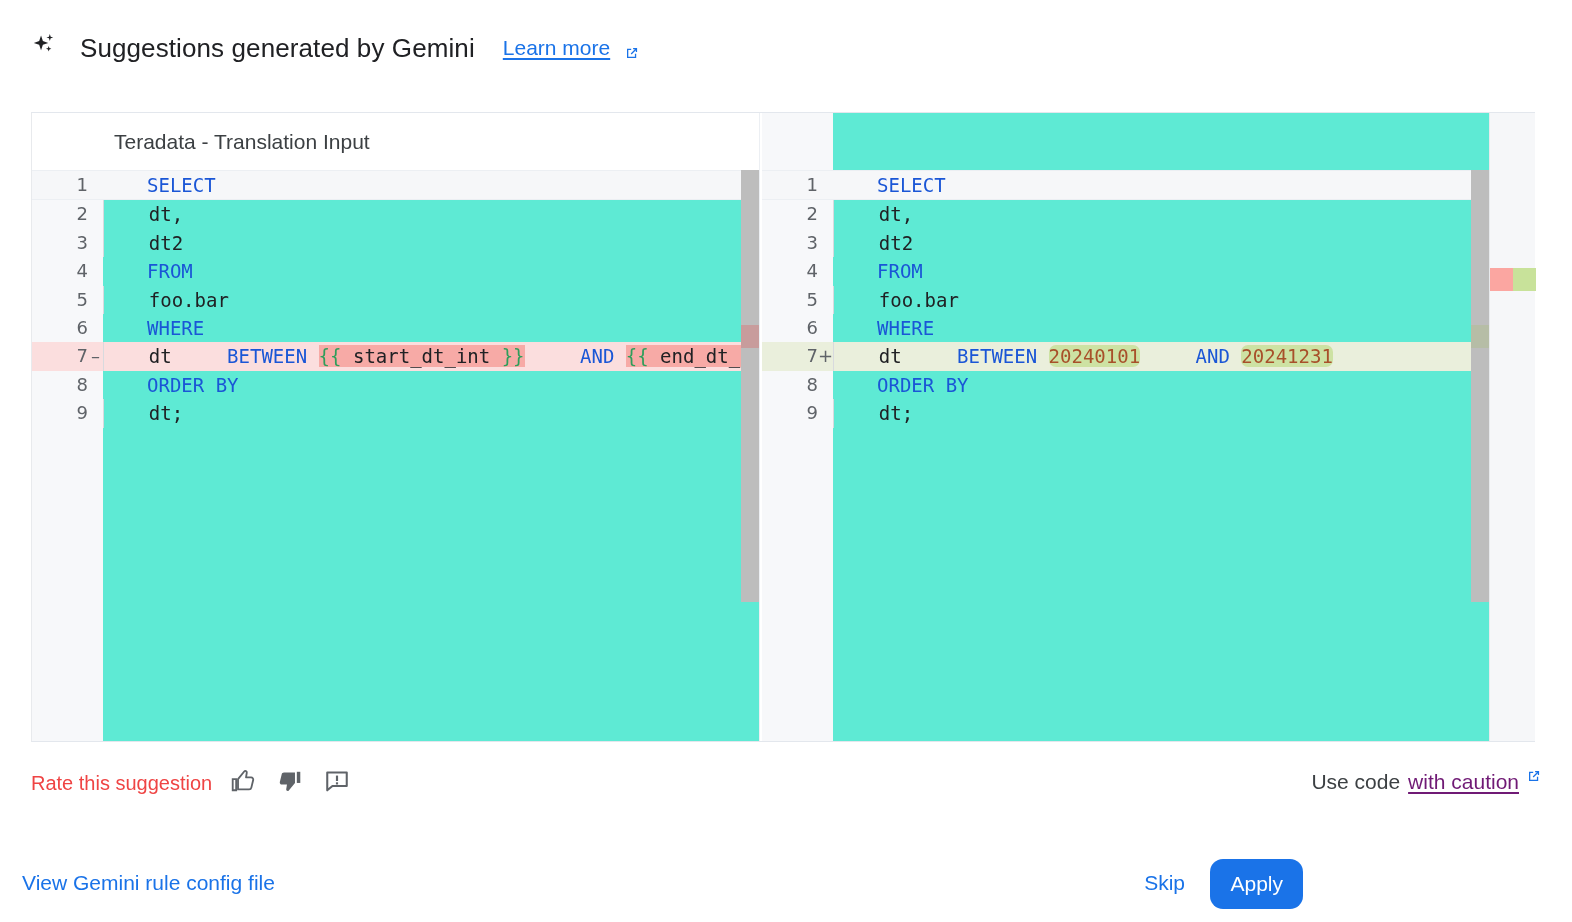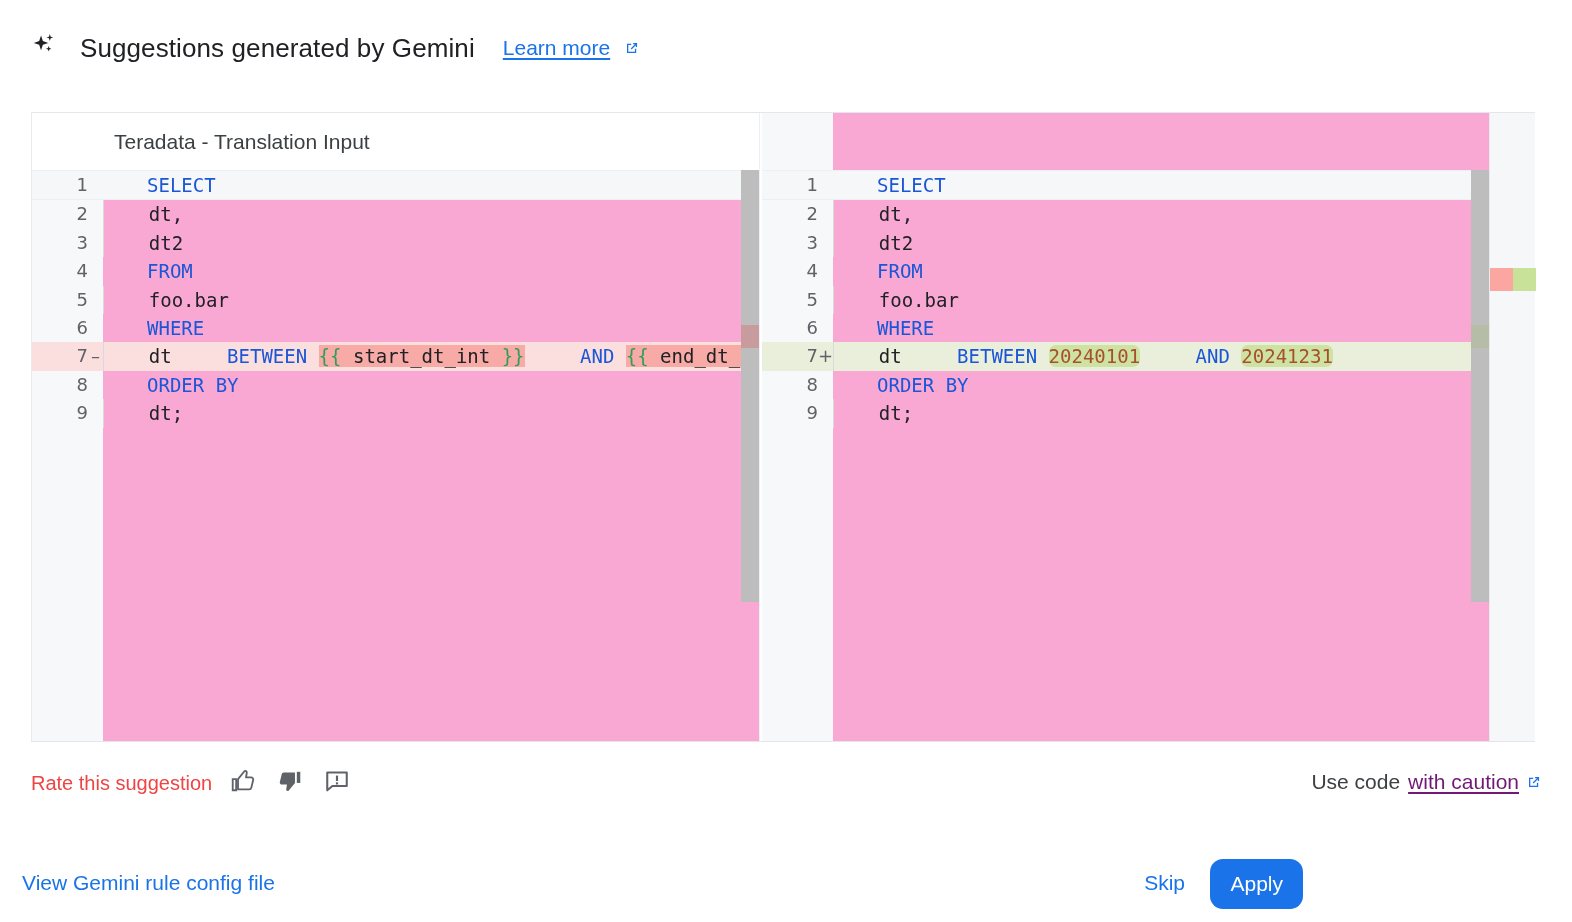--- a/index.html
+++ b/index.html
@@ -35,21 +35,21 @@
     margin-left: 18px;
     font-size: 26px;
     line-height: 32px;
     color: #202124;
     letter-spacing: 0.1px;
     white-space: nowrap;
   }
   .learn-more {
     margin-left: 28px;
     display: inline-flex;
-    align-items: center;
+    align-items: flex-end;
     gap: 14px;
     color: #1a73e8;
     font-size: 21px;
     line-height: 26px;
     text-decoration: none;
     cursor: pointer;
     white-space: nowrap;
   }
   .learn-more .lm-text {
     text-decoration: underline;
@@ -65,21 +65,21 @@
     border: 1px solid #e3e7ed;
     border-left: 1px solid #e8eaed;
     box-sizing: border-box;
     background: #ffffff;
     display: flex;
   }
   .pane {
     position: relative;
     height: 100%;
     box-sizing: border-box;
-    background: #f9a8d4;
+    background: #5eead4;
     overflow: hidden;
   }
   .pane-left  { width: 728px; border-right: 1px solid #eceff3; }
   .pane-right { width: 728px; }
   .pane-gap   { width: 2px; background: #ffffff; }
 
   .pane-header {
     position: absolute;
     left: 0; top: 0;
     height: 57px;
@@ -237,21 +237,21 @@
   .rate-icons .icon-btn {
     width: 30px; height: 30px;
     display: flex; align-items: center; justify-content: center;
     cursor: pointer;
     color: #5f6368;
   }
   .caution {
     position: absolute;
     right: 30px; top: 10px;
     display: flex;
-    align-items: center;
+    align-items: flex-start;
     font-size: 21px;
     line-height: 28px;
     color: #3c4043;
     white-space: nowrap;
   }
   .caution .c-link {
     color: #701a75;
     text-decoration: underline;
     text-underline-offset: 3px;
     margin-left: 8px;

